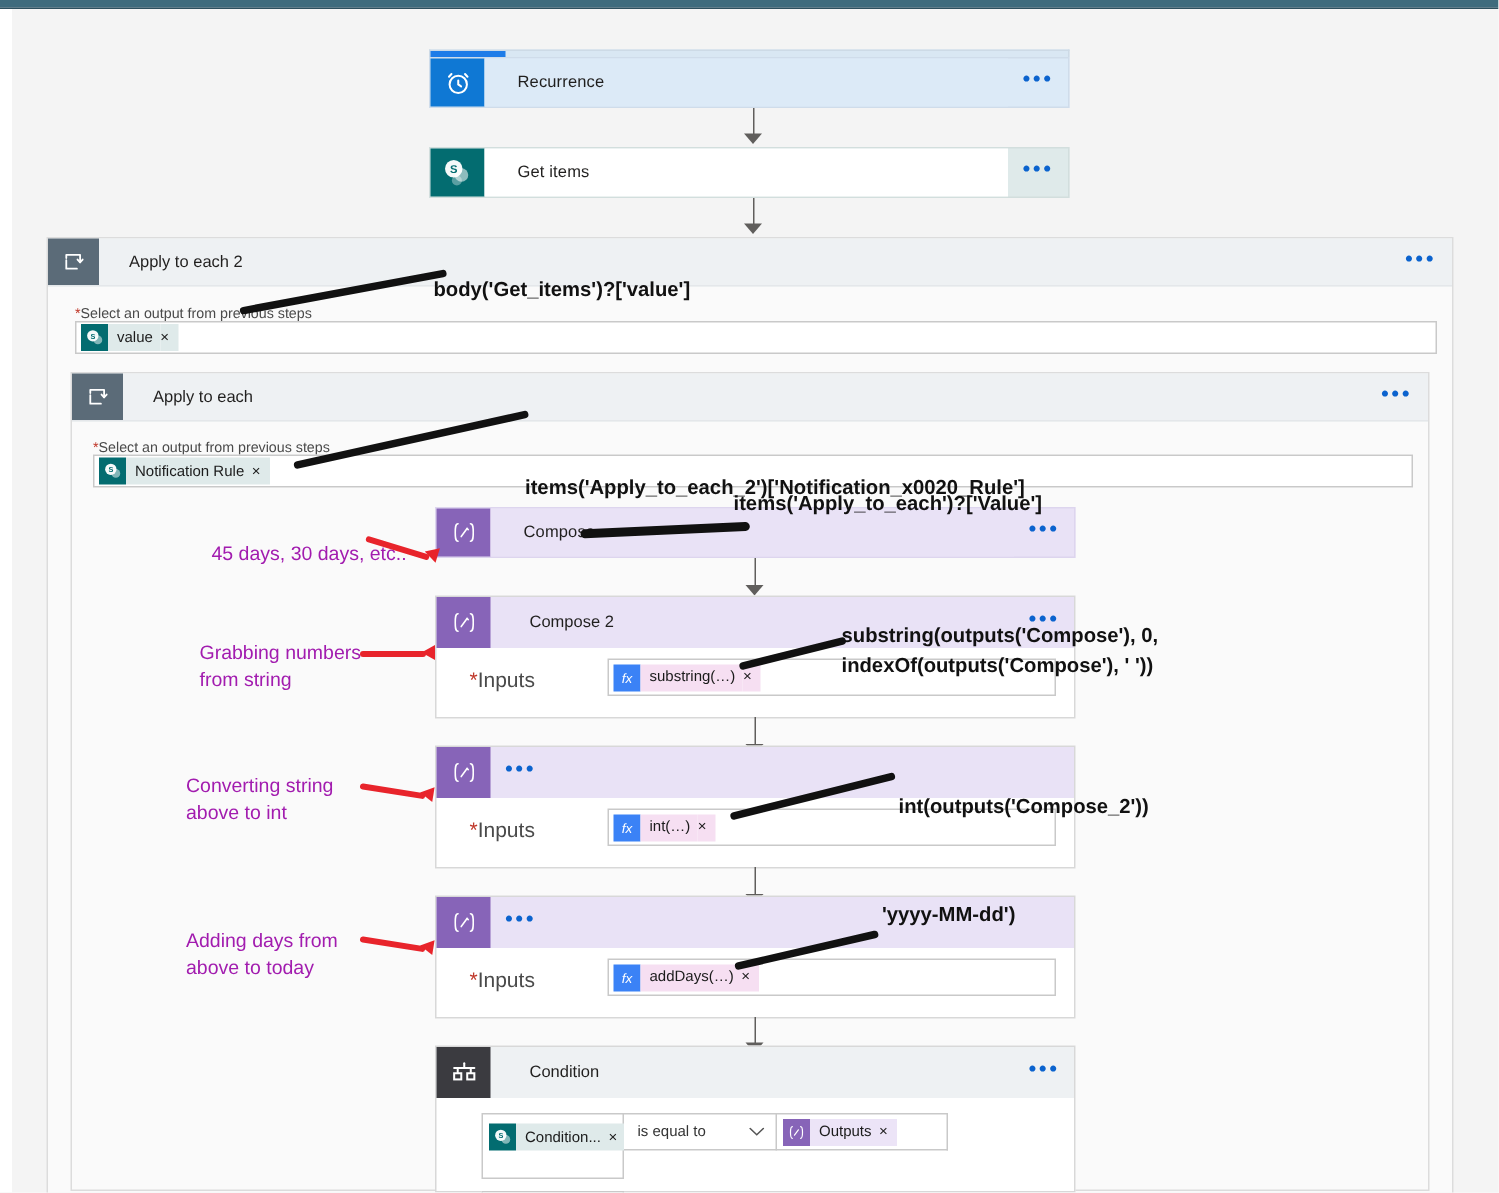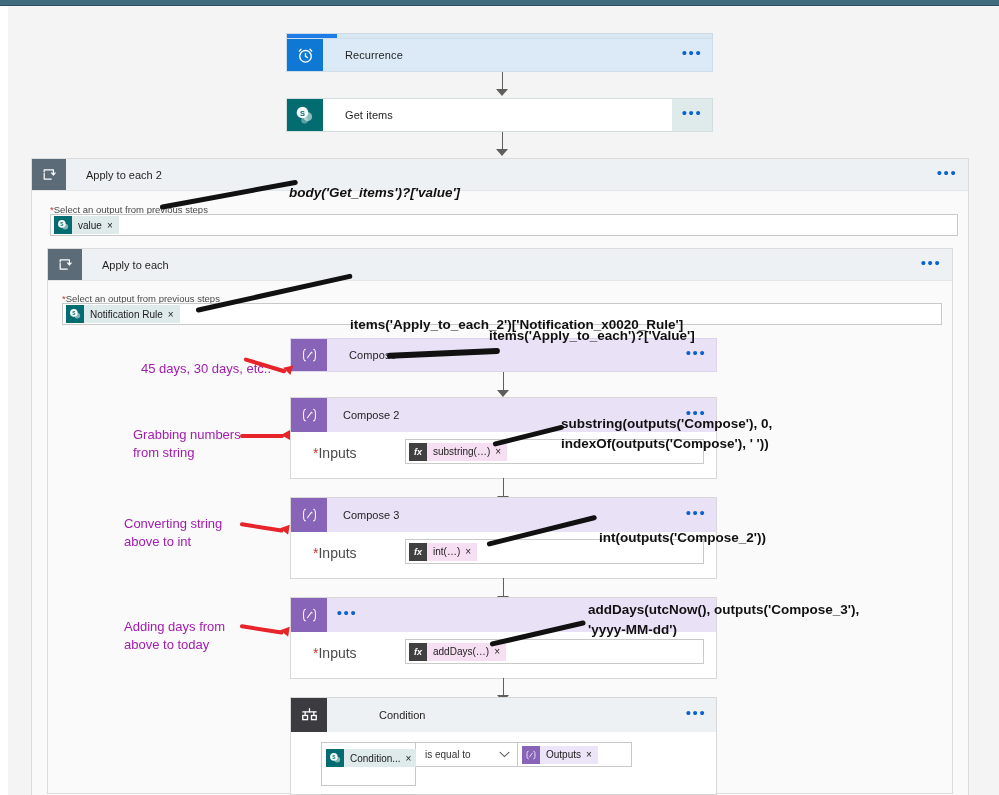--- a/index.html
+++ b/index.html
@@ -132,21 +132,21 @@
   .chip .chip-text {
     padding:0 5px 0 6px;
     display:flex; align-items:center; height:18px;
   }
   .chip .chip-x {
     padding-right:6px; color:#555; font-size:10px;
     display:flex; align-items:center; height:18px;
   }
   .chip-sp .chip-icon { background:#036c70; }
   .chip-sp .chip-text, .chip-sp .chip-x { background:#dfeaea; color:#1b1b1b; }
-  .chip-fx .chip-icon { background:#404040; color:#fff; font-style:italic; font-weight:bold; font-size:9px; }
+  .chip-fx .chip-icon { background:#3b82f6; color:#fff; font-style:italic; font-weight:normal; font-size:9px; }
   .chip-fx .chip-text, .chip-fx .chip-x { background:#f6dff2; color:#1b1b1b; }
   .chip-out .chip-icon { background:#8764b8; }
   .chip-out .chip-text, .chip-out .chip-x { background:#ece4f7; color:#1b1b1b; }
 
   
   .card-compose { width:427px; height:34px; background:#e9e2f6; border-color:#ddd5ee; }
   .card-compose .icon-box { background:#8764b8; }
   .card-compose .card-title { background:#e9e2f6; }
 
   .action-box {
@@ -155,35 +155,35 @@
     background:#ffffff;
     width:427px;
   }
   .action-box .abox-head {
     display:flex; align-items:stretch; height:34px;
     background:#e9e2f6;
   }
   .action-box .abox-head .icon-box { width:36px; min-width:36px; background:#8764b8;
     display:flex; align-items:center; justify-content:center; }
   .action-box .abox-head .card-title { flex:1; display:flex; align-items:center;
-    padding-left:16px; font-size:11px; color:#201f1e; }
+    padding-left:26px; font-size:11px; color:#201f1e; }
   .action-box .abox-head .ellipsis { width:40px; display:flex; align-items:center;
     justify-content:center; color:#0b63ce; font-size:15px; letter-spacing:1.6px; padding-bottom:5px; }
   .action-box .abox-body { position:relative; height:46px; }
   .abox-inputs-label { position:absolute; left:22px; top:13px; font-size:14px; color:#4a4a4a; }
   .abox-inputs-label .req { color:#c0392b; }
   .abox-input {
     position:absolute; left:114px; top:7px; width:299px; height:25px;
     border:1px solid #c9c9c9; background:#fff;
     display:flex; align-items:center; padding-left:3px;
   }
 
   
   .card-condition { width:427px; }
-  .card-condition .abox-head { background:#eef1f3;gap:36px; }
+  .card-condition .abox-head { background:#eef1f3; }
   .card-condition .abox-head .icon-box { background:#3b3b40; }
 
   .cond-row { position:absolute; left:30px; top:10px; display:flex; align-items:flex-start; }
   .cond-cell {
     border:1px solid #c9c9c9; background:#fff;
     height:44px; display:flex; align-items:flex-start; padding:6px 4px;
   }
   .cond-left { width:95px; }
   .cond-mid { width:102px; height:25px; align-items:center; justify-content:space-between; padding:0 7px 0 9px;
     font-size:10px; color:#333; border-left:none; }
@@ -373,21 +373,20 @@
 <div class="action-box" style="left:290px; top:497px;">
   <div class="abox-head">
     <div class="icon-box">
       <svg width="21" height="18" viewBox="0 0 28 22" fill="none" stroke="#ffffff" stroke-width="1.4">
         <path d="M8.5 3.2C6 3.2 6 7 6 11s0 7.8 2.5 7.8" stroke-linecap="round"></path>
         <path d="M19.5 3.2C22 3.2 22 7 22 11s0 7.8-2.5 7.8" stroke-linecap="round"></path>
         <path d="M16.5 7.4l-5.2 7.2" stroke-linecap="round"></path>
         <path d="M16.5 7.4l1 1" stroke-linecap="round"></path>
       </svg>
     </div>
-    <div class="card-title">Compose 3</div>
     <div class="ellipsis">•••</div>
   </div>
   <div class="abox-body">
     <div class="abox-inputs-label">
       <span class="req">*</span><span>Inputs</span>
     </div>
     <div class="abox-input">
       <span class="chip chip-fx">
         <span class="chip-icon">fx</span>
         <span class="chip-text">int(…)</span>
@@ -477,40 +476,39 @@
           </span>
           <span class="chip-text">Outputs</span>
           <span class="chip-x">×</span>
         </span>
       </div>
     </div>
     <div class="cond-stub"></div>
   </div>
 </div>
 
-<div class="anno-black" style="left:289px; top:183px;font-style:italic;">body('Get_items')?['value']</div>
+<div class="anno-black" style="left:289px; top:183px;">body('Get_items')?['value']</div>
 <div class="stroke" style="left:160px; top:205px; width:140px; height:5px; transform:rotate(-10.5deg); transform-origin:left center;"></div>
 
 <div class="anno-black" style="left:350px; top:271px;margin-top:44px;">items('Apply_to_each_2')['Notification_x0020_Rule']</div>
 <div class="stroke" style="left:196px; top:308px; width:160px; height:5px; transform:rotate(-12.5deg); transform-origin:left center;"></div>
 
 <div class="anno-black" style="left:489px; top:326px;">items('Apply_to_each')?['Value']</div>
 <div class="stroke" style="left:387px; top:353px; width:113px; height:6px; transform:rotate(-2.6deg); transform-origin:left center;"></div>
 
 <div class="anno-black" style="left:561px; top:414px;">
   <div>substring(outputs('Compose'), 0,</div>
   <div>indexOf(outputs('Compose'), ' '))</div>
 </div>
 <div class="stroke" style="left:493px; top:442px; width:73px; height:5px; transform:rotate(-14deg); transform-origin:left center;"></div>
 
 <div class="anno-black" style="left:599px; top:528px;">int(outputs('Compose_2'))</div>
 <div class="stroke" style="left:487px; top:542px; width:113px; height:5px; transform:rotate(-14deg); transform-origin:left center;"></div>
 
 <div class="anno-black" style="left:588px; top:600px;">
-  <div>addDays(utcNow(), outputs('Compose_3'),</div>
   <div>'yyyy-MM-dd')</div>
 </div>
 <div class="stroke" style="left:490px; top:642px; width:98px; height:5px; transform:rotate(-13deg); transform-origin:left center;"></div>
 
 <div class="anno-red" style="left:141px; top:340px;">
   <div>45 days, 30 days, etc..</div>
 </div>
 <div class="stroke-red" style="left:244px; top:357px; width:44px; height:4px; transform:rotate(17deg); transform-origin:left center;"></div>
 <div class="arrow-red" style="left:283px; top:364px; transform:rotate(17deg);"></div>
 

